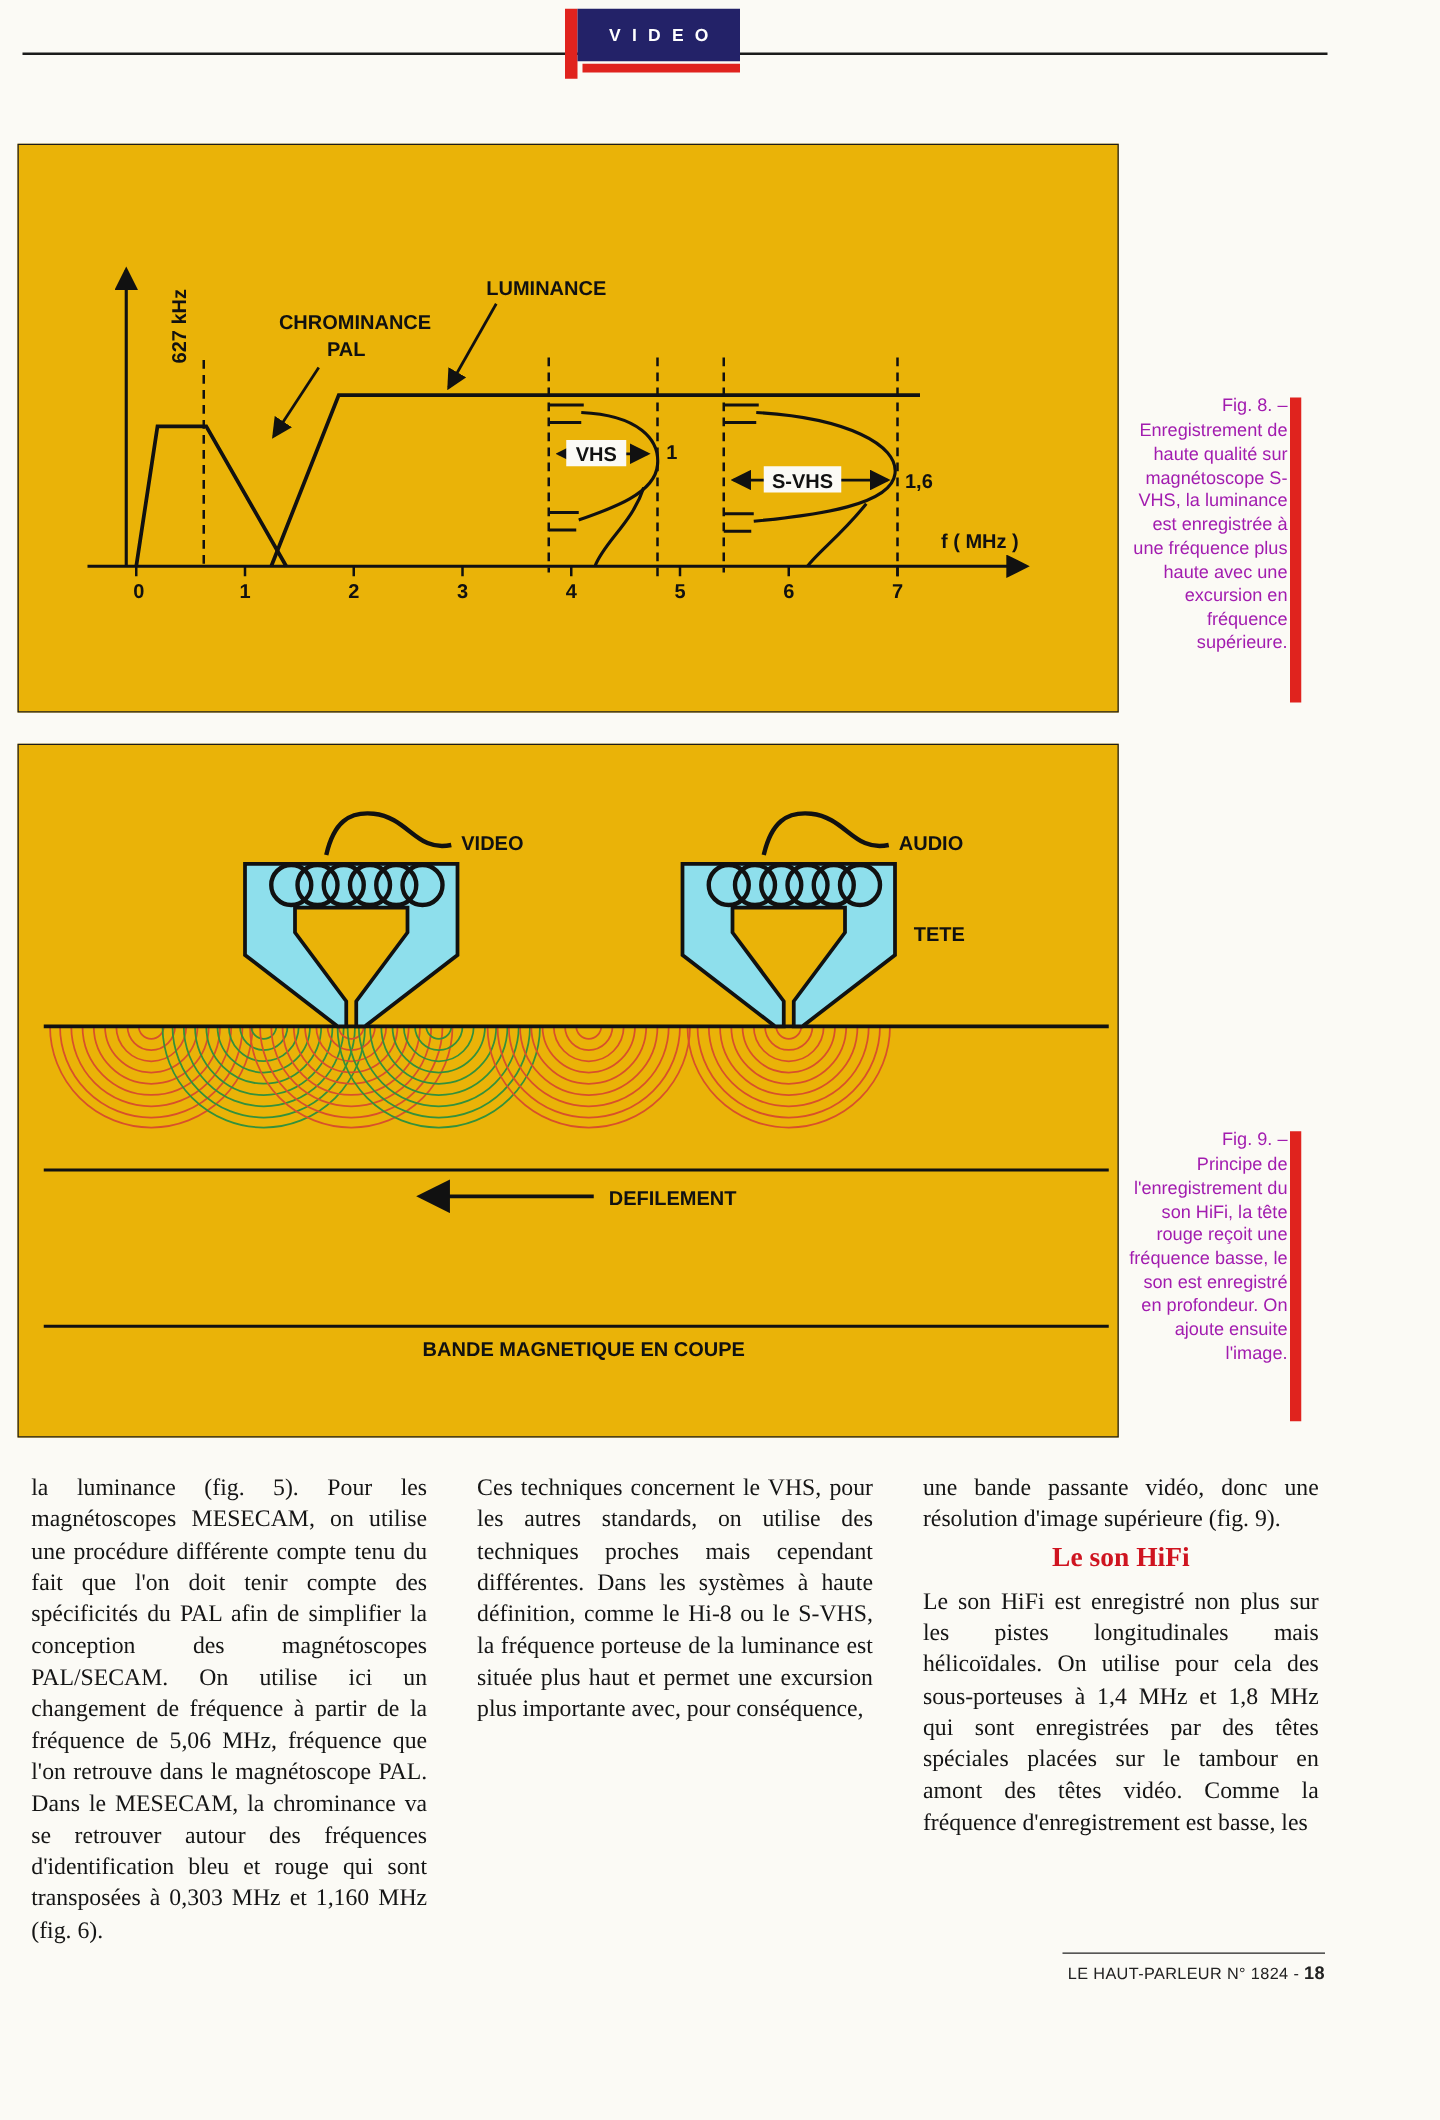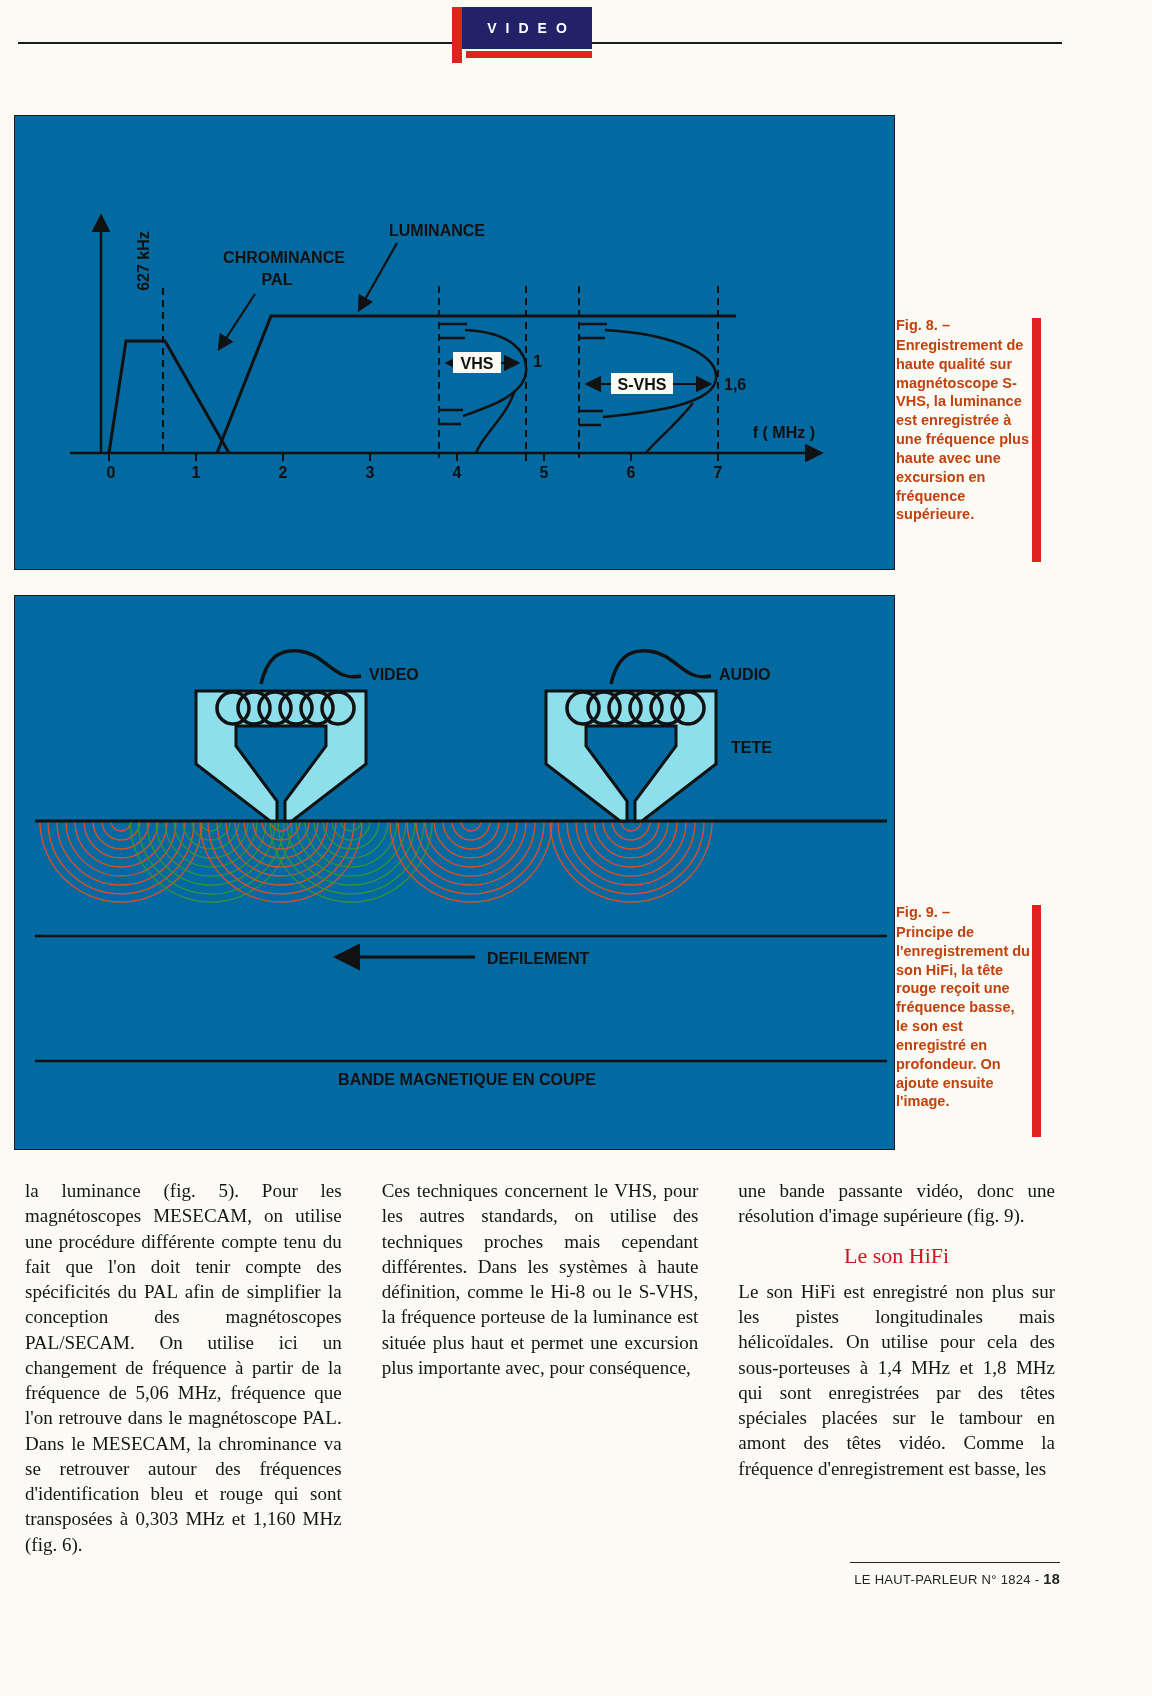--- a/index.html
+++ b/index.html
@@ -9,44 +9,44 @@
   
   .header-rule { position:absolute; left:18px; top:42px; width:1044px; height:2px; background:#1b1b1b; }
   .banner-red-v { position:absolute; left:452px; top:7px; width:10px; height:56px; }
   .navy-box { position:absolute; left:462px; top:7px; width:130px; height:42px; background:#232268;
               display:flex; align-items:center; justify-content:center; }
   .navy-box span { color:#fff; font-weight:bold; font-size:14px; letter-spacing:9px; padding-left:9px; }
   .banner-red-h { position:absolute; left:466px; top:51px; width:126px; height:7px; }
   .redbar { background:#e0231e; }
 
   
-  .figbox { position:absolute; border:1.5px solid #1c1c1c; background:#0369a1; }
+  .figbox { position:absolute; border:1.5px solid #1c1c1c; background:#eab308; }
   #fig8box { left:14px; top:115px; width:881px; height:455px; }
   #fig9box { left:14px; top:595px; width:881px; height:555px; }
   .figbox svg { display:block; width:100%; height:100%; }
 
   svg text { font-family:"Liberation Sans", sans-serif; font-weight:bold; font-size:16px; fill:#111; }
   [data-name="field-arcs"] path { fill:none; stroke-width:1.4px; }
 
   
-  .caption { position:absolute; width:134px; text-align:left; font-weight:bold;
-             font-size:14.5px; line-height:1.3; color:#c2410c; }
+  .caption { position:absolute; width:134px; text-align:right; font-weight:normal;
+             font-size:14.5px; line-height:1.3; color:#a21caf; }
   #cap8 { left:896px; top:316px; }
   #cap9 { left:896px; top:903px; }
   .cap-title { margin-bottom:1px; }
   #cap8bar { position:absolute; left:1032px; top:318px; width:9px; height:244px; }
   #cap9bar { position:absolute; left:1032px; top:905px; width:9px; height:232px; }
 
   
   .columns { position:absolute; left:25px; top:1178px; width:1030px; display:flex; gap:40px;
              font-family:"Liberation Serif", serif; font-size:19px; line-height:1.33;
              text-align:justify; color:#151515; }
   .col { flex:1; min-width:0; }
-  .hifi-heading { text-align:center; color:#cf1420; font-size:22px; font-weight:normal;
-                  margin:12px 0 9px 0; }
+  .hifi-heading { text-align:center; color:#cf1420; font-size:22px; font-weight:bold;
+                  margin:2px 0 9px 0; }
 
   
   .footer { position:absolute; left:850px; top:1562px; width:210px; border-top:1.5px solid #222;
             padding-top:8px; text-align:right; font-size:13px; letter-spacing:0.3px; color:#222; }
   .footer b { font-size:14.5px; }
 </style>
 </head>
 <body data-name="magazine-page">
 
 <header data-name="page-header">

